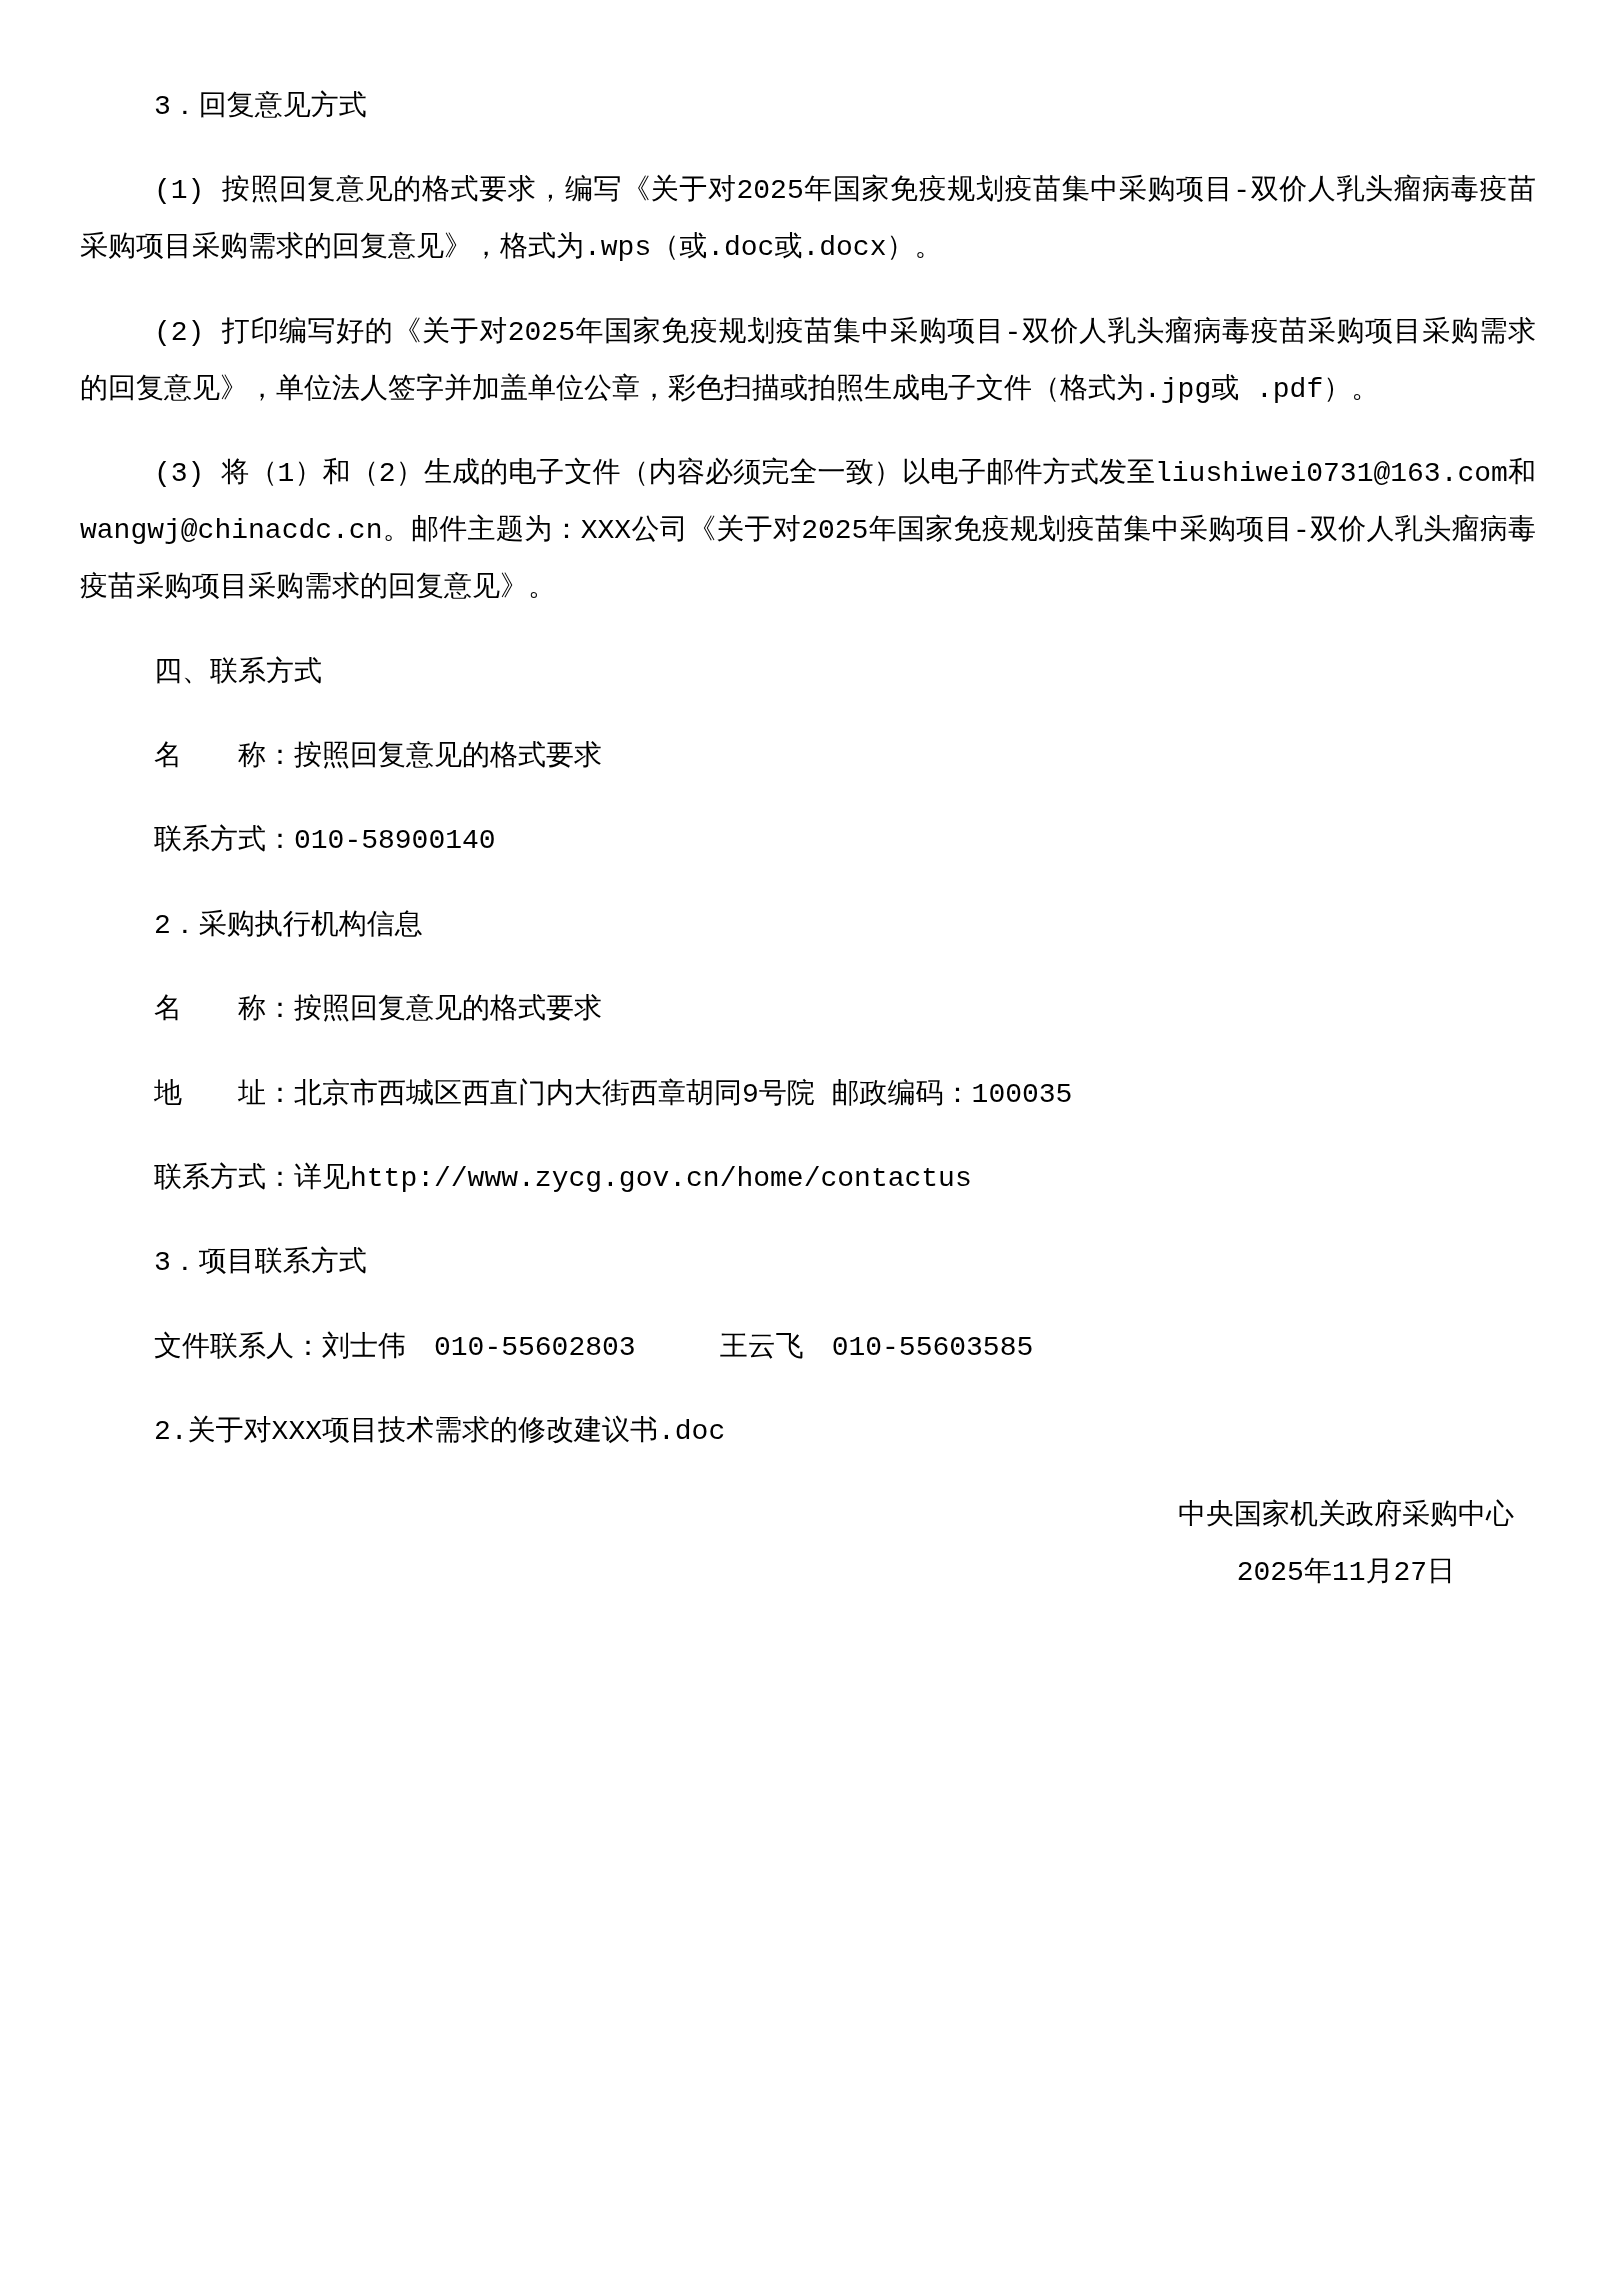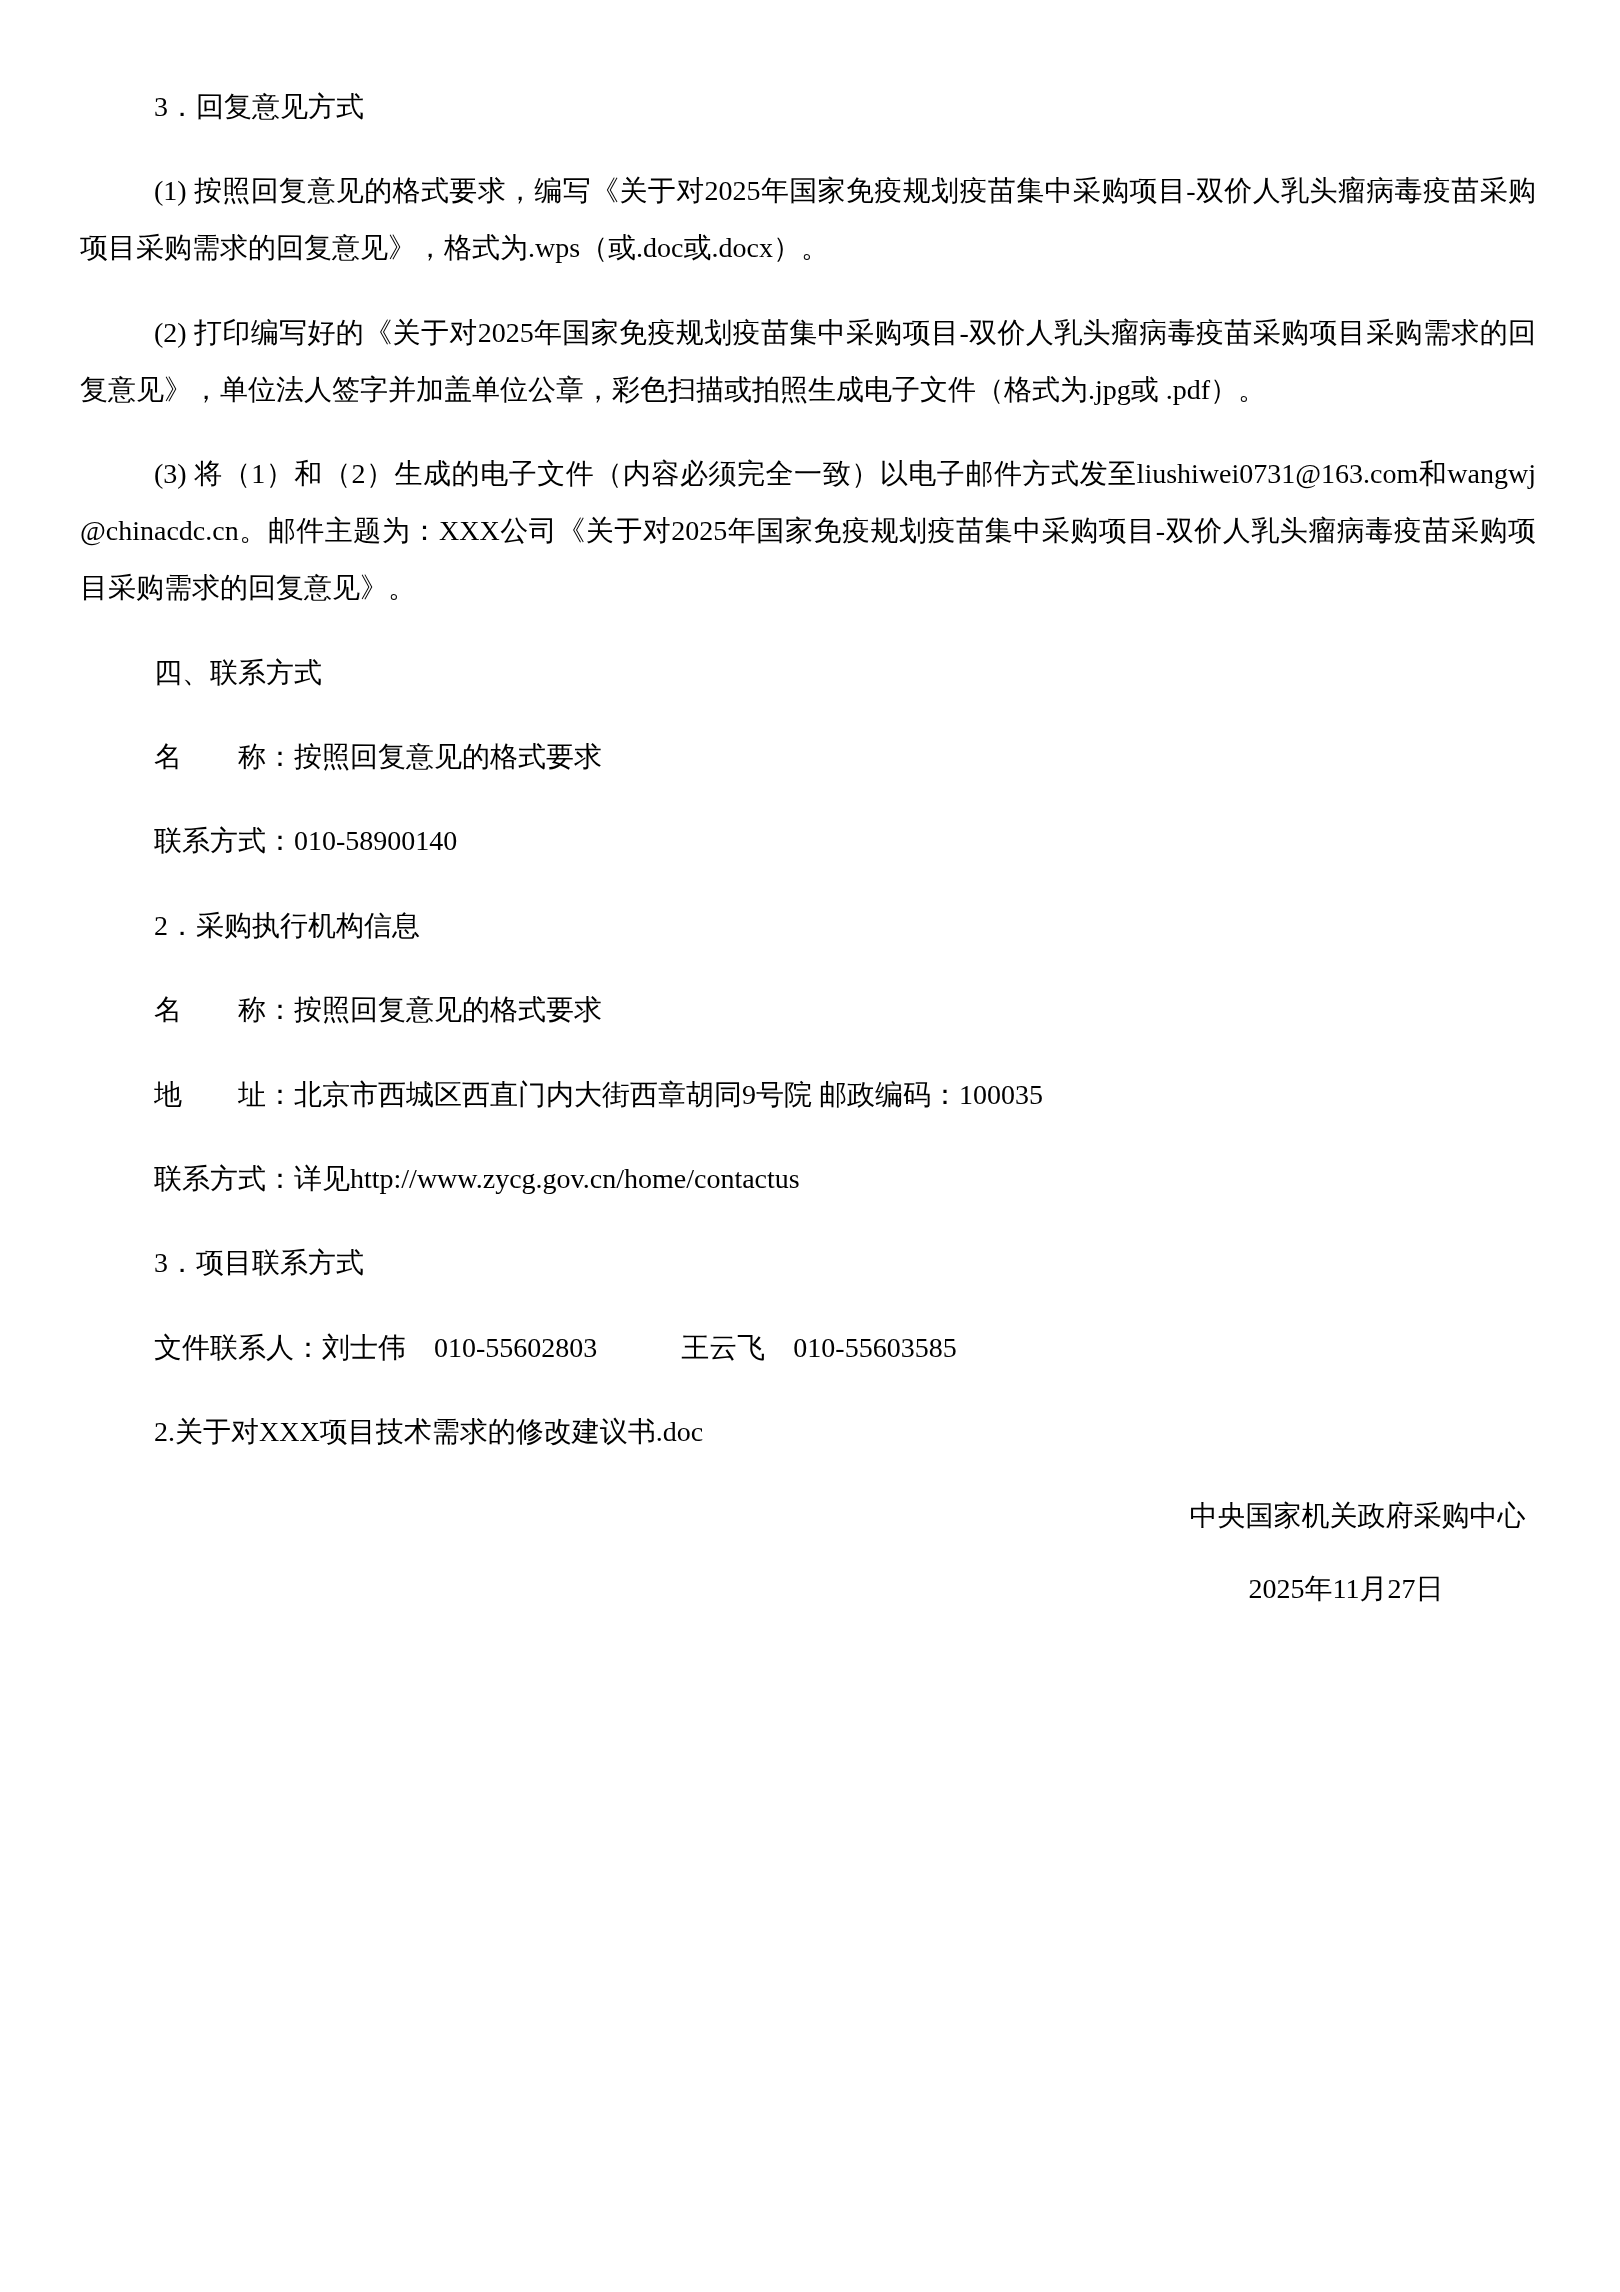--- a/index.html
+++ b/index.html
@@ -7,39 +7,39 @@
       padding: 0;
       background: #ffffff;
     }
     .page {
       position: relative;
       width: 1620px;
       height: 2293px;
       box-sizing: border-box;
       background: #ffffff;
       color: #000000;
-      font-family: Liberation Serif, serif;
+      font-family: Liberation Mono, monospace;
       font-size: 28px;
       line-height: 57px;
       padding: 78px 84px 0 80px;
       overflow: hidden;
     }
     .para {
       margin: 0 0 27.4px 0;
       text-indent: 74px;
       text-align: justify;
       word-break: break-all;
     }
     .signature-block {
       width: 345px;
       margin: 0 17.6px 0 auto;
       text-align: center;
     }
     .signature-block p {
-      margin: 16px;
+      margin: 0;
       text-indent: 0;
       white-space: nowrap;
     }
   </style>
 </head>
 <body>
 
 <div class="page">
 
   <p class="para">3．回复意见方式</p>

